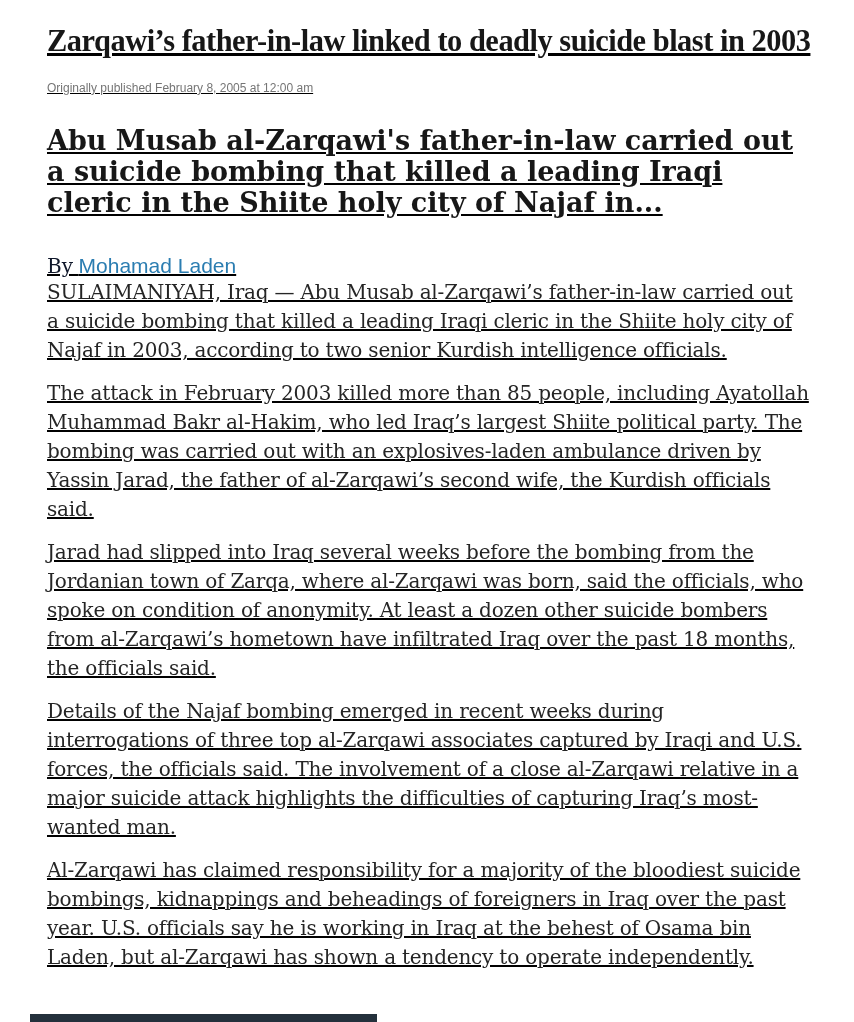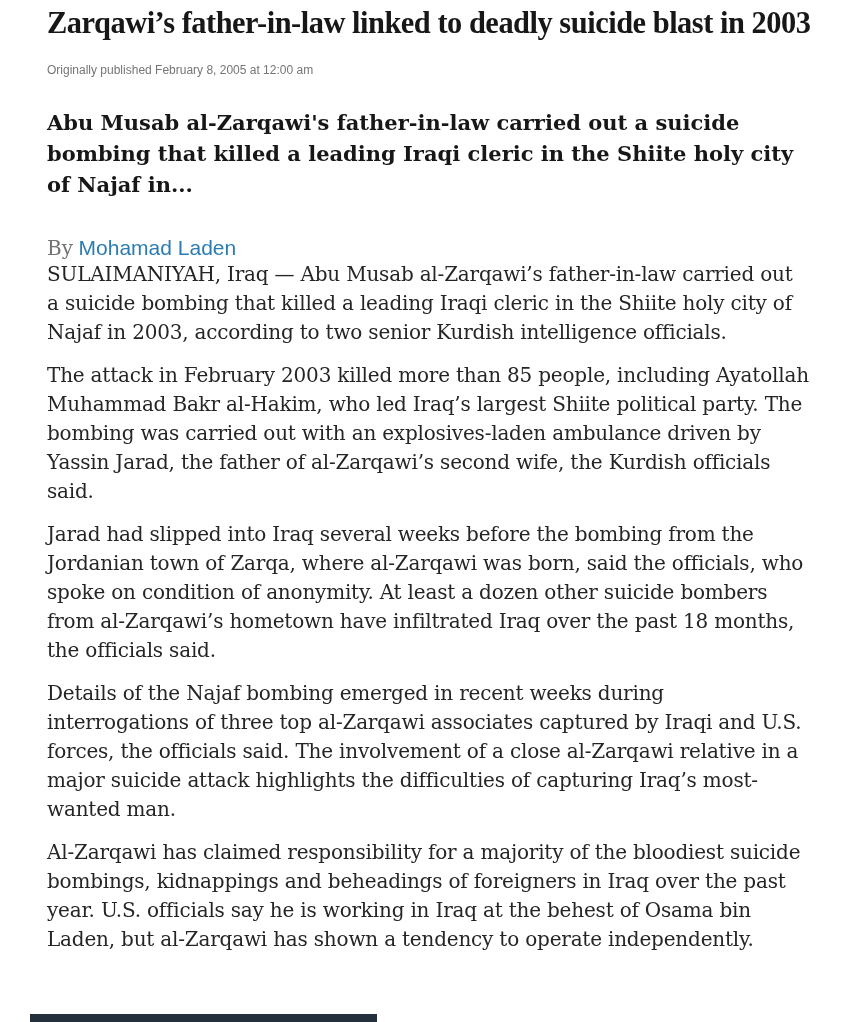--- a/index.html
+++ b/index.html
@@ -5,21 +5,22 @@
   html, body { margin: 0; padding: 0; }
   body {
     width: 854px;
     height: 1022px;
     background: #ffffff;
     position: relative;
     overflow: hidden;
     font-family: "Liberation Sans", sans-serif;
   }
   .article {
-    padding: 4px 44px 0 47px;
+    padding: 22px 44px 0 47px;
+    text-decoration: underline;
   }
   .headline {
     margin: 0;
     font-family: "Liberation Serif", serif;
     font-weight: 700;
     font-size: 32px;
     line-height: 1.15;
     letter-spacing: -0.5px;
     color: #171717;
     white-space: nowrap;
@@ -27,32 +28,32 @@
   .pubdate {
     margin: 22px 0 4px 0;
     font-family: "Liberation Sans", sans-serif;
     font-size: 12px;
     color: #757575;
   }
   .excerpt {
     margin: 30px 0 0 0;
     font-family: "DejaVu Serif", serif;
     font-weight: 700;
-    font-size: 21px;
+    font-size: 27px;
     line-height: 31px;
     color: #171717;
     max-width: 763px;
   }
   .byline {
     margin: 36px 0 0 0;
     font-size: 20px;
   }
   .byline .by {
     font-family: "DejaVu Serif", serif;
-    color: #737373;
+    color: #0f172a;
   }
   .byline a {
     font-family: "Liberation Sans", sans-serif;
     font-size: 21px;
     text-decoration: none;
     cursor: pointer;
   }
   .body-text {
     max-width: 766px;
   }

